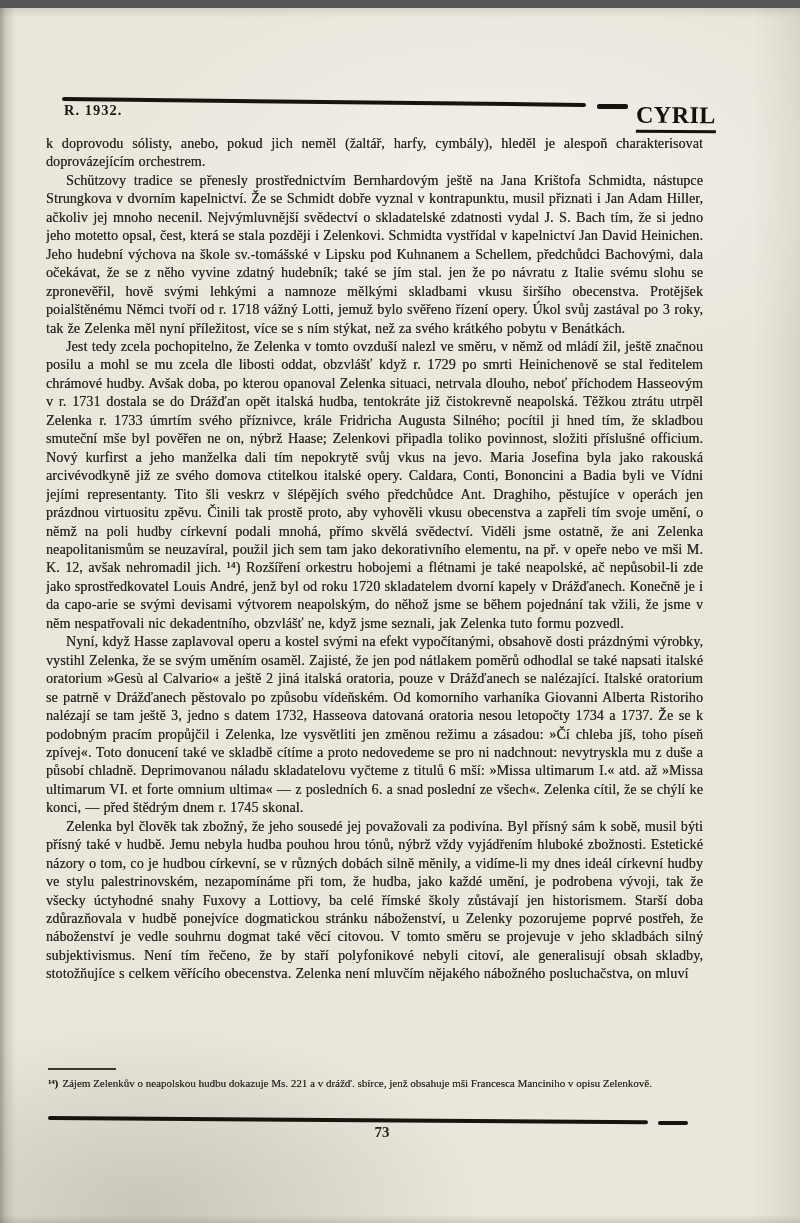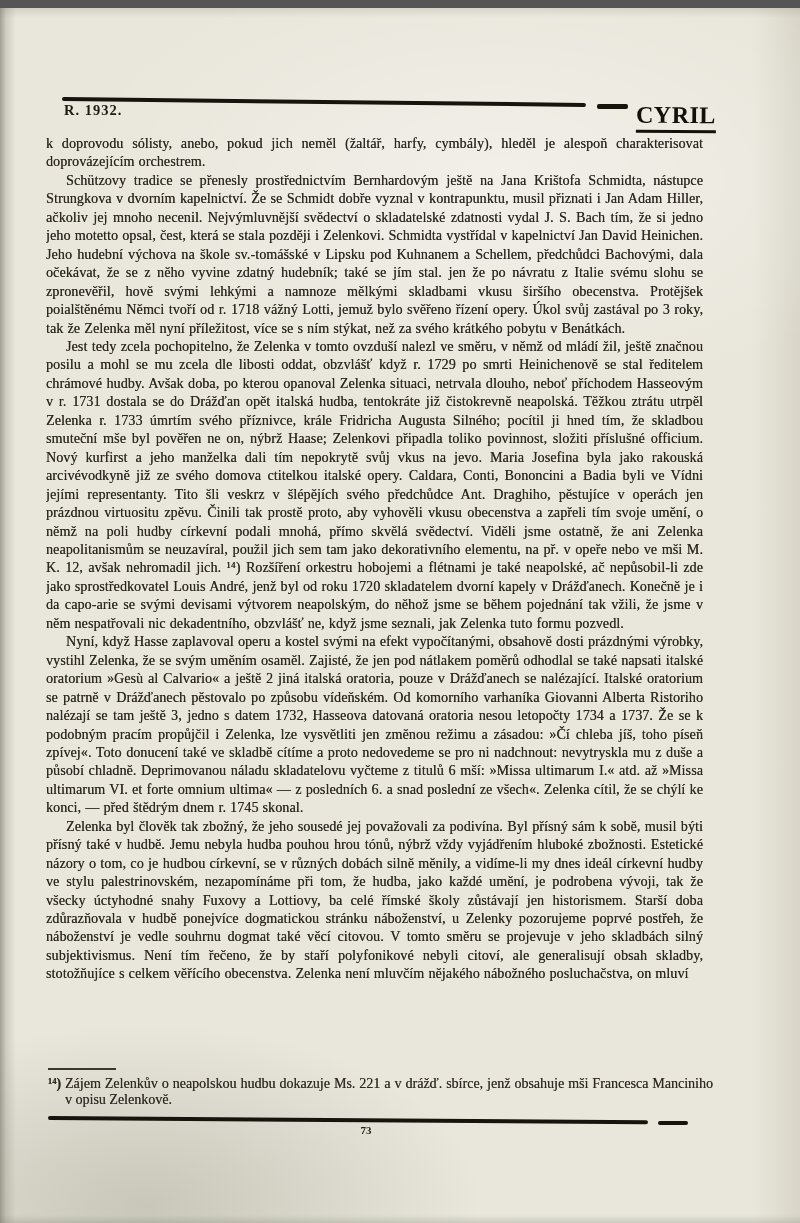--- a/index.html
+++ b/index.html
@@ -84,21 +84,21 @@
   .fn-rule {
     position: absolute;
     left: 48px; top: 1060px;
     width: 68px; height: 2px;
     background: #3b372e;
   }
   .footnote {
     position: absolute;
     left: 48px; top: 1068px;
     width: 648px;
-    font-size: 14px;
+    font-size: 11px;
     line-height: 15.6px;
     text-align: justify;
     color: #2e2a23;
     text-shadow: 0.2px 0 0 rgba(46,42,35,0.7);
     padding-left: 17px;
     text-indent: -17px;
   }
   .fn-marker { font-weight: bold; margin-right: 4px; }
 
   
@@ -113,24 +113,24 @@
   }
   .ftr-dash {
     position: absolute;
     left: 658px; top: 1113px;
     width: 30px; height: 4px;
     background: #17140e;
     border-radius: 2px;
   }
   .page-number {
     position: absolute;
-    left: 46px; top: 1116px;
+    left: 62px; top: 1116px;
     width: 640px;
     text-align: center;
-    font-size: 11px;
+    font-size: 15px;
     font-weight: bold;
     color: #211d16;
   }
 </style>
 </head>
 <body>
 
 <div class="page">
 
   <div class="hdr-rule-long"></div>

